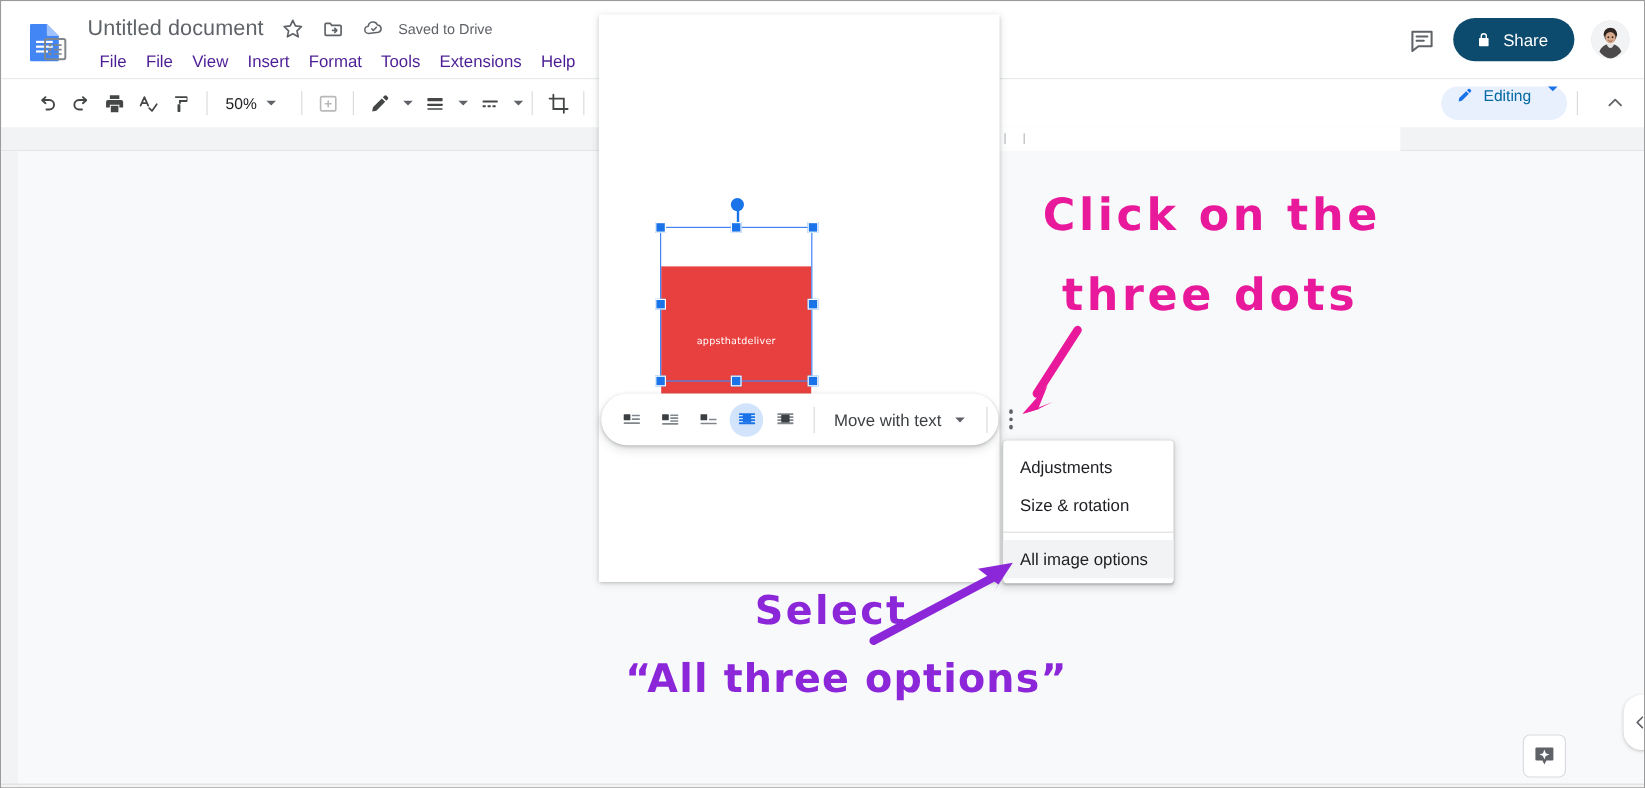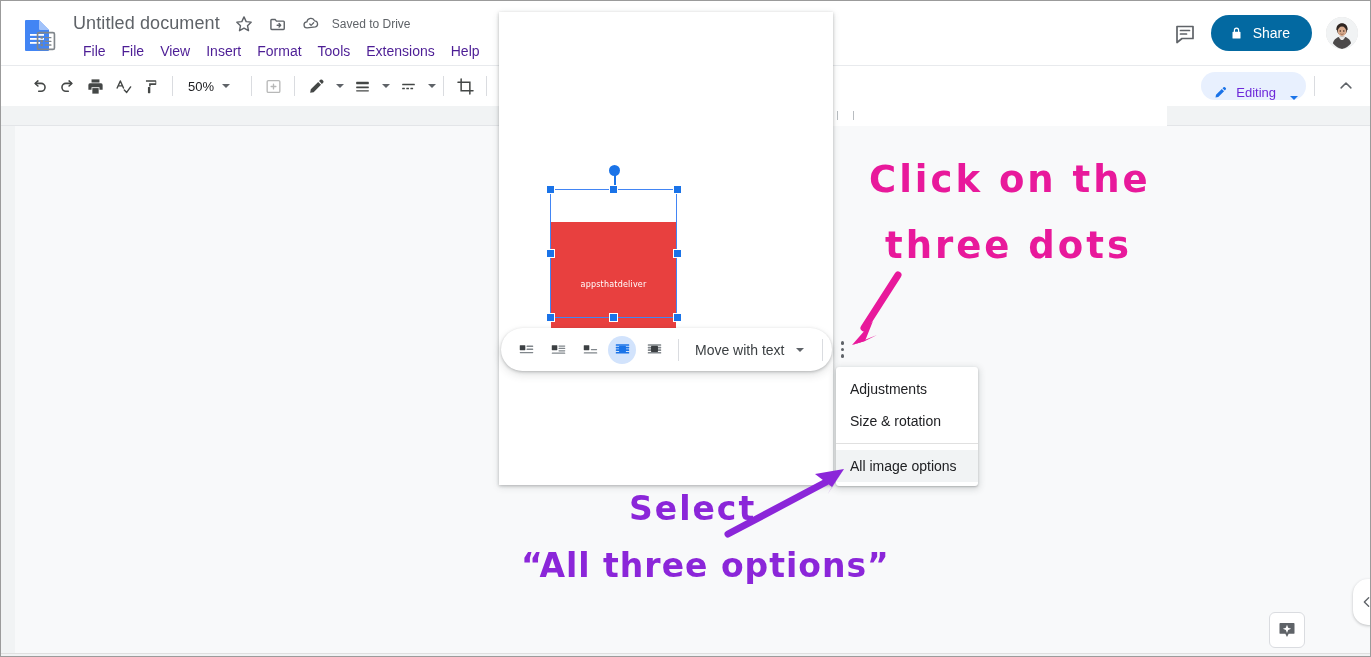--- a/index.html
+++ b/index.html
@@ -51,21 +51,21 @@
     text-decoration: underline; cursor: pointer; white-space: nowrap;
   }
 
   .hdr-right {
     position: absolute; right: 14px; top: 14px;
     display: flex; align-items: center; gap: 14px;
   }
   .comment-btn { width: 24px; height: 24px; cursor: pointer; }
   .share-btn {
     display: flex; align-items: center; gap: 9px;
-    background: #0369a1; color: #fff;
+    background: #0c4a6e; color: #fff;
     height: 36px; padding: 0 22px 0 18px; border-radius: 18px;
     font-size: 14px; cursor: pointer; border: none;
     font-family: "Liberation Sans", sans-serif;
   }
   .avatar {
     width: 32px; height: 32px; border-radius: 50%;
     overflow: hidden; cursor: pointer; background: #e3e3e3;
     position: relative;
   }
 
@@ -95,22 +95,22 @@
   }
   .tb-text {
     font-size: 13px; color: #202124; padding: 5px 9px;
     border-radius: 4px; cursor: pointer; white-space: nowrap;
   }
   .tb-right {
     position: absolute; right: 12px; top: 6px;
     display: flex; align-items: center; gap: 0;
   }
   .editing-pill {
-    display: flex; align-items: flex-end; gap: 8px;
-    background: #e8f0fe; color: #6d28d9;
+    display: flex; align-items: flex-start; gap: 8px;
+    background: #e8f0fe; color: #0369a1;
     height: 28px; padding: 0 8px 0 12px; border-radius: 15px;
     font-size: 13px; cursor: pointer;
   }
   .caret-blue {
     width: 0; height: 0; border-left: 4px solid transparent;
     border-right: 4px solid transparent; border-top: 4px solid #1a73e8;
     margin-left: 6px;
   }
   .collapse-btn {
     width: 28px; height: 28px; margin-left: 10px;

